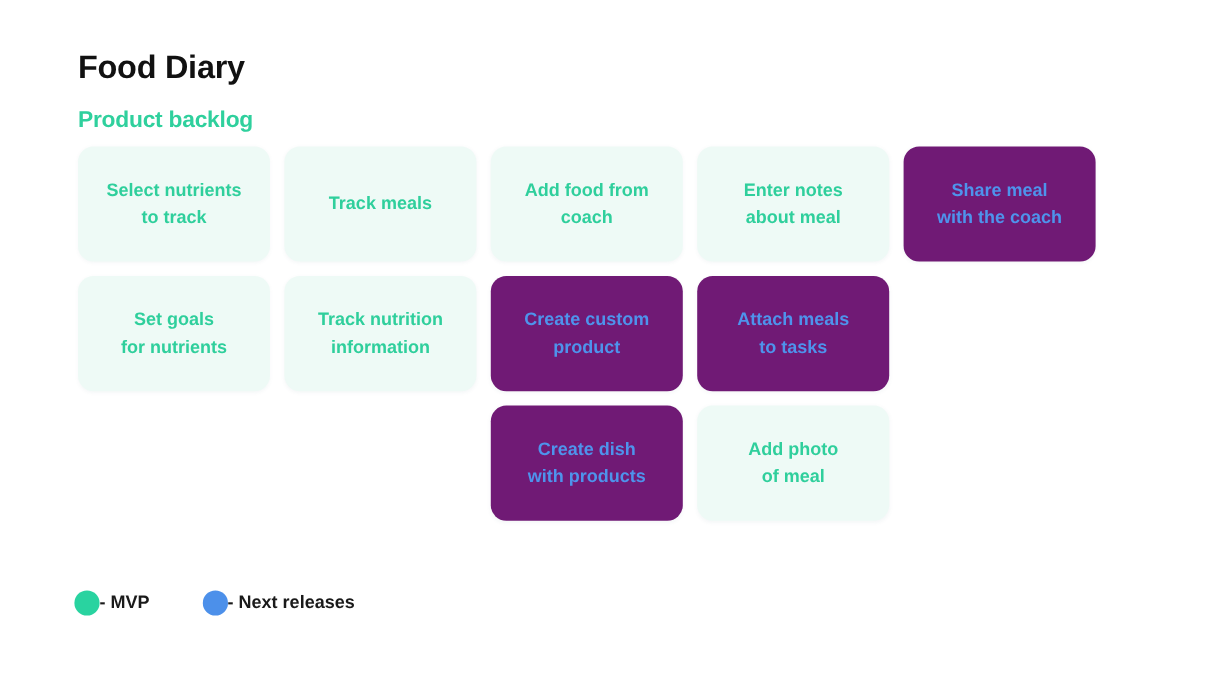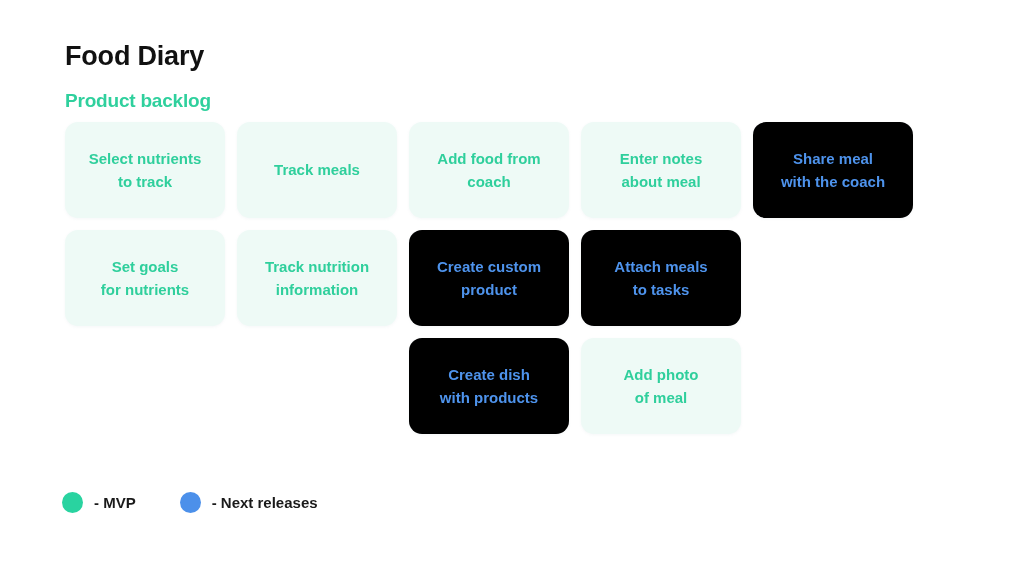--- a/index.html
+++ b/index.html
@@ -71,21 +71,21 @@
     font-size: 15px;
     font-weight: bold;
     line-height: 1.55;
     box-shadow: 0 1px 3px rgba(120, 140, 150, 0.07);
   }
   .card.mvp {
     background: #EEFAF6;
     color: #2FCF9C;
   }
   .card.next {
-    background: #000000;
+    background: #701a75;
     color: #4E93EC;
   }
   .card .card-text {
     display: block;
     white-space: pre-line;
   }
 
   
   .col-3 { grid-column: 3; align-items: center; }
   .col-4 { grid-column: 4; }
@@ -95,21 +95,20 @@
     position: absolute;
     left: 62px;
     top: 492px;
     display: flex;
     align-items: center;
     gap: 44px;
   }
   .legend-item {
     display: flex;
     align-items: center;
-    gap: 11px;
   }
   .legend-dot {
     width: 21px;
     height: 21px;
     border-radius: 50%;
     flex: 0 0 auto;
   }
   .legend-dot.mvp-dot { background: #29D3A0; }
   .legend-dot.next-dot { background: #4C90EA; }
   .legend-label {

